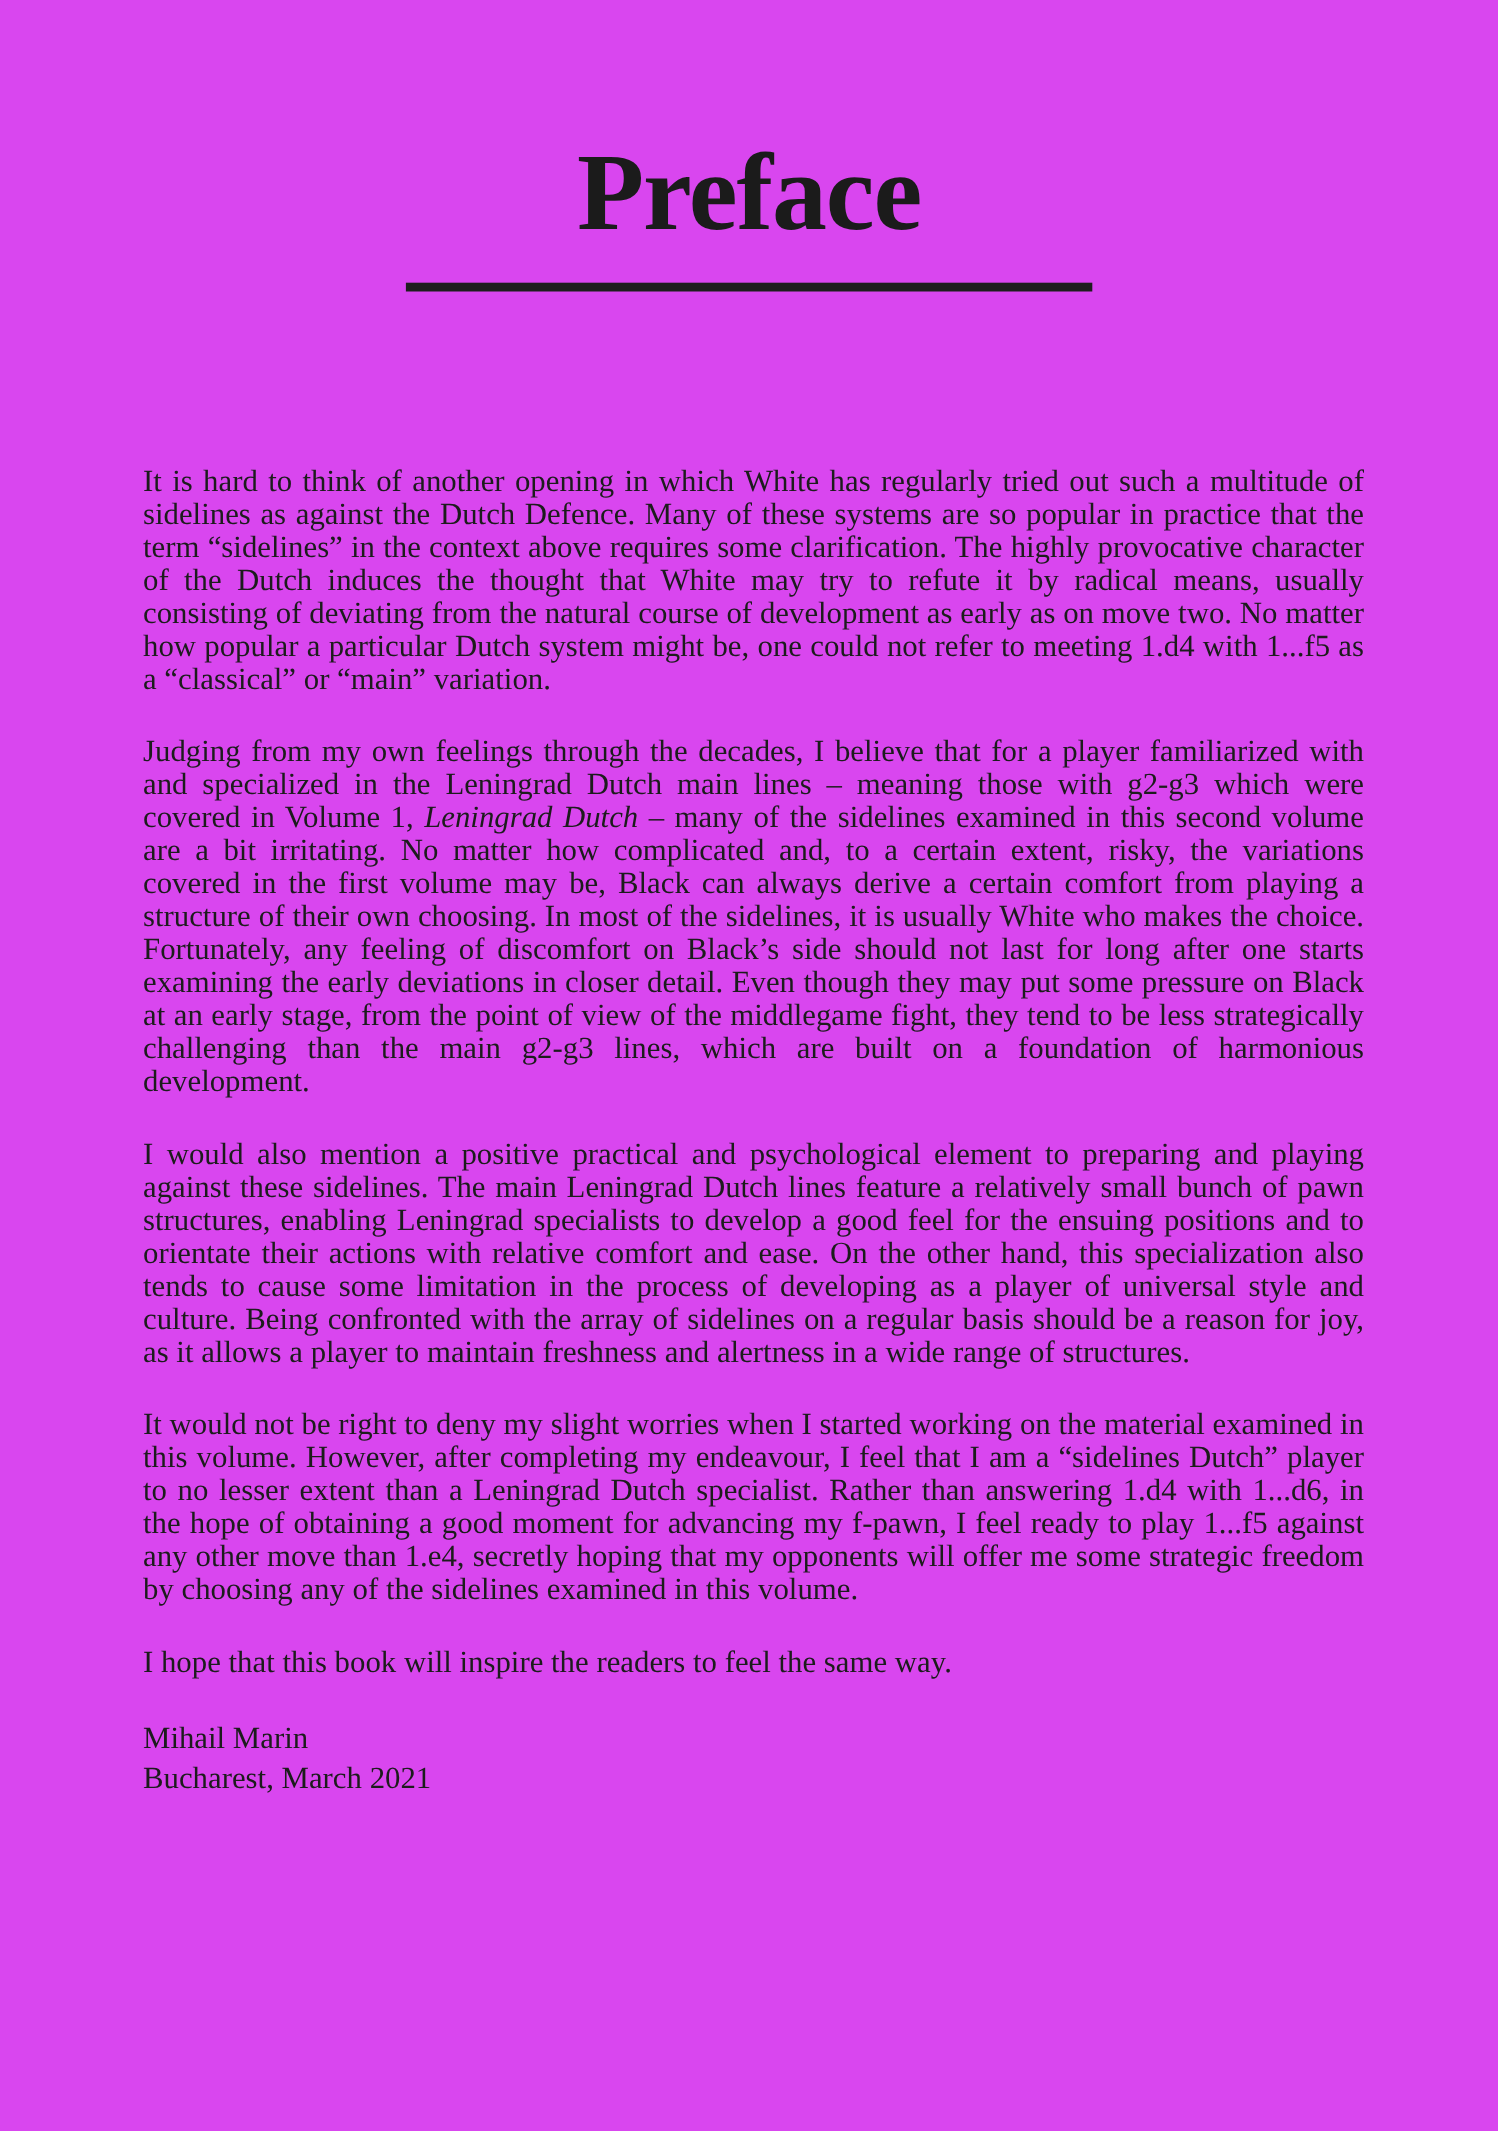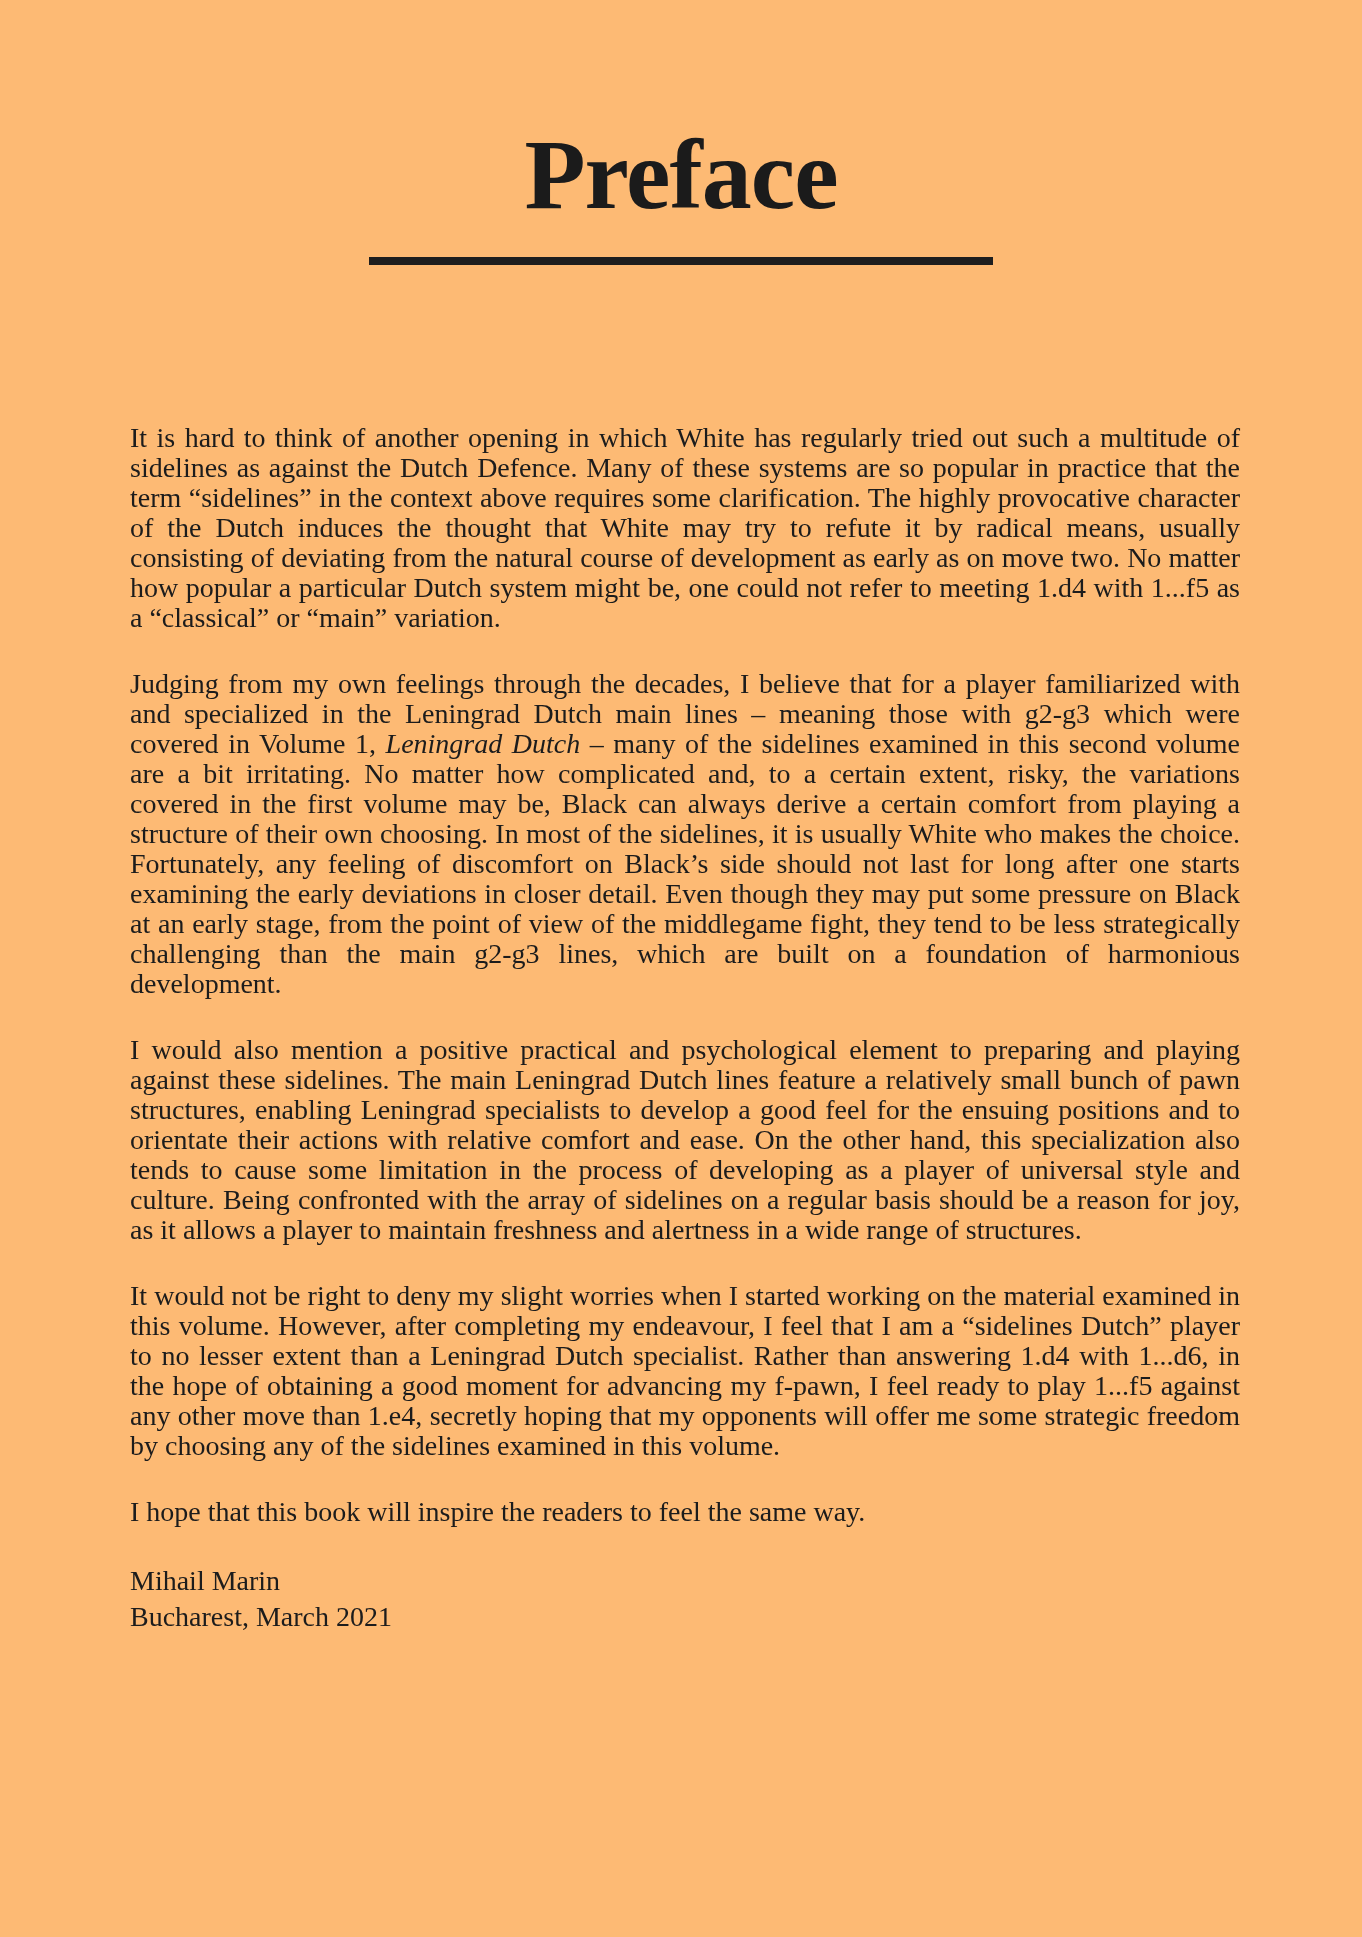--- a/index.html
+++ b/index.html
@@ -5,21 +5,21 @@
   html, body {
     margin: 0;
     padding: 0;
     background: #ffffff;
   }
   .page {
     position: relative;
     width: 1362px;
     height: 1937px;
     margin: 0 auto;
-    background: #fdba74;
+    background: #d946ef;
     color: #1c1c1c;
     font-family: "Liberation Serif", serif;
     overflow: hidden;
   }
   .title {
     margin: 122px 0 0 0;
     text-align: center;
     font-family: "Liberation Serif", serif;
     font-weight: 700;
     font-size: 100px;

